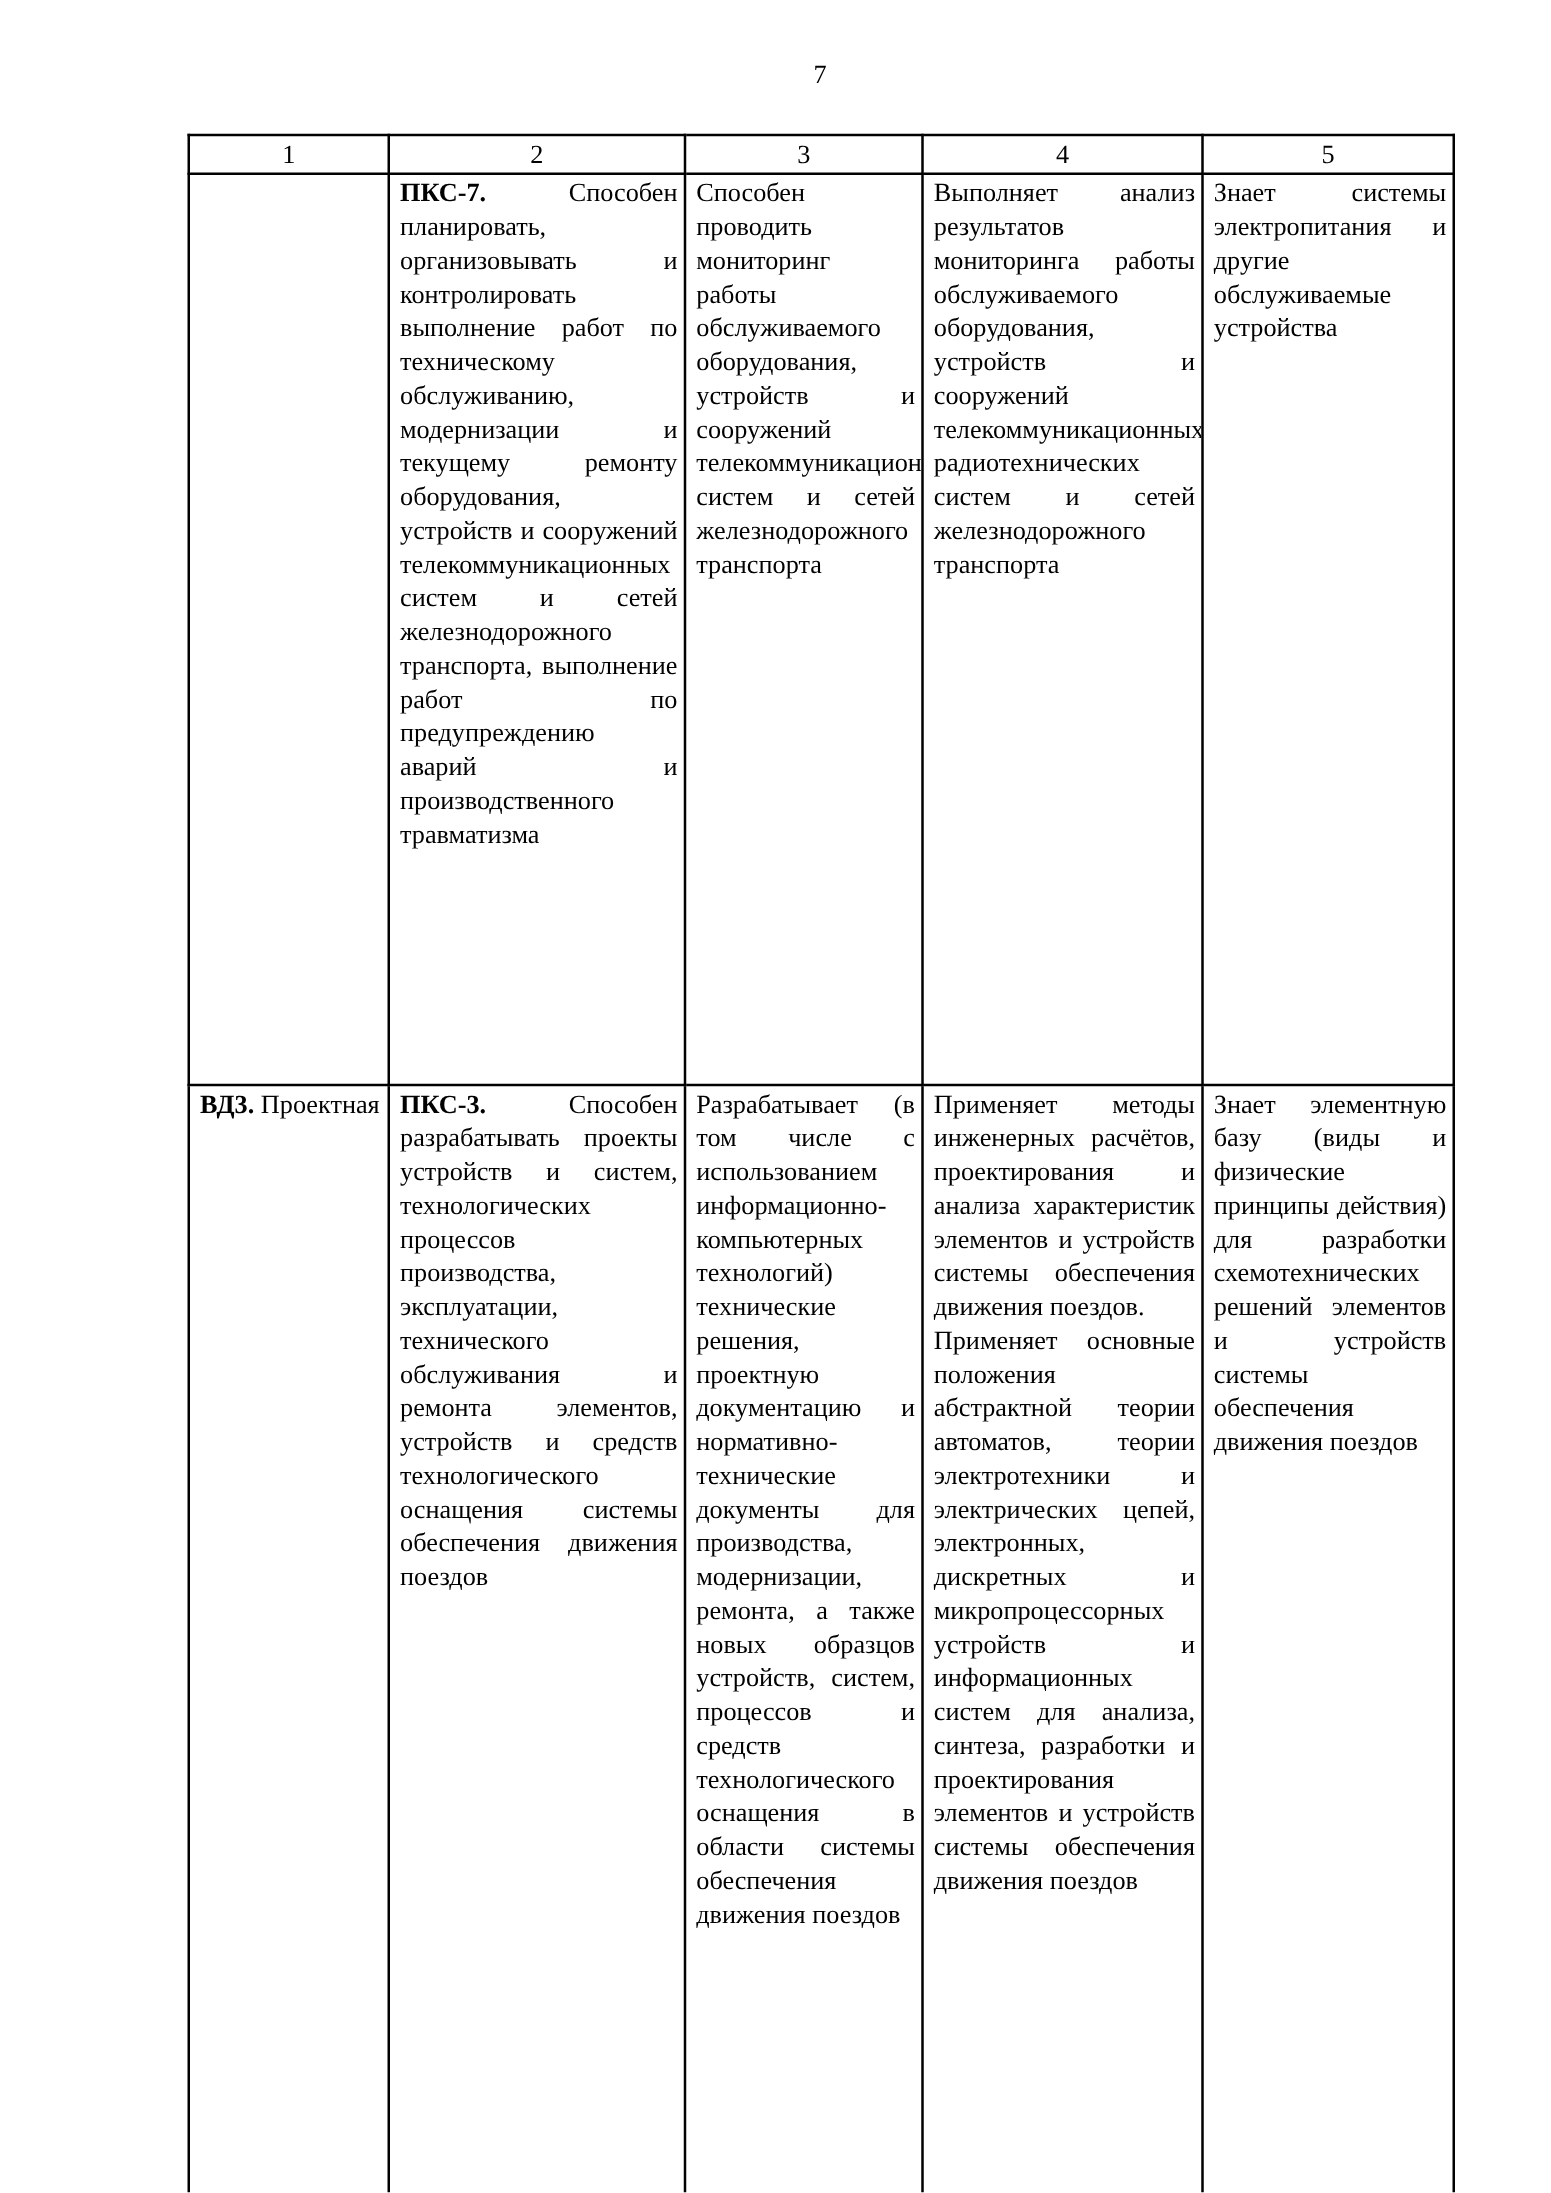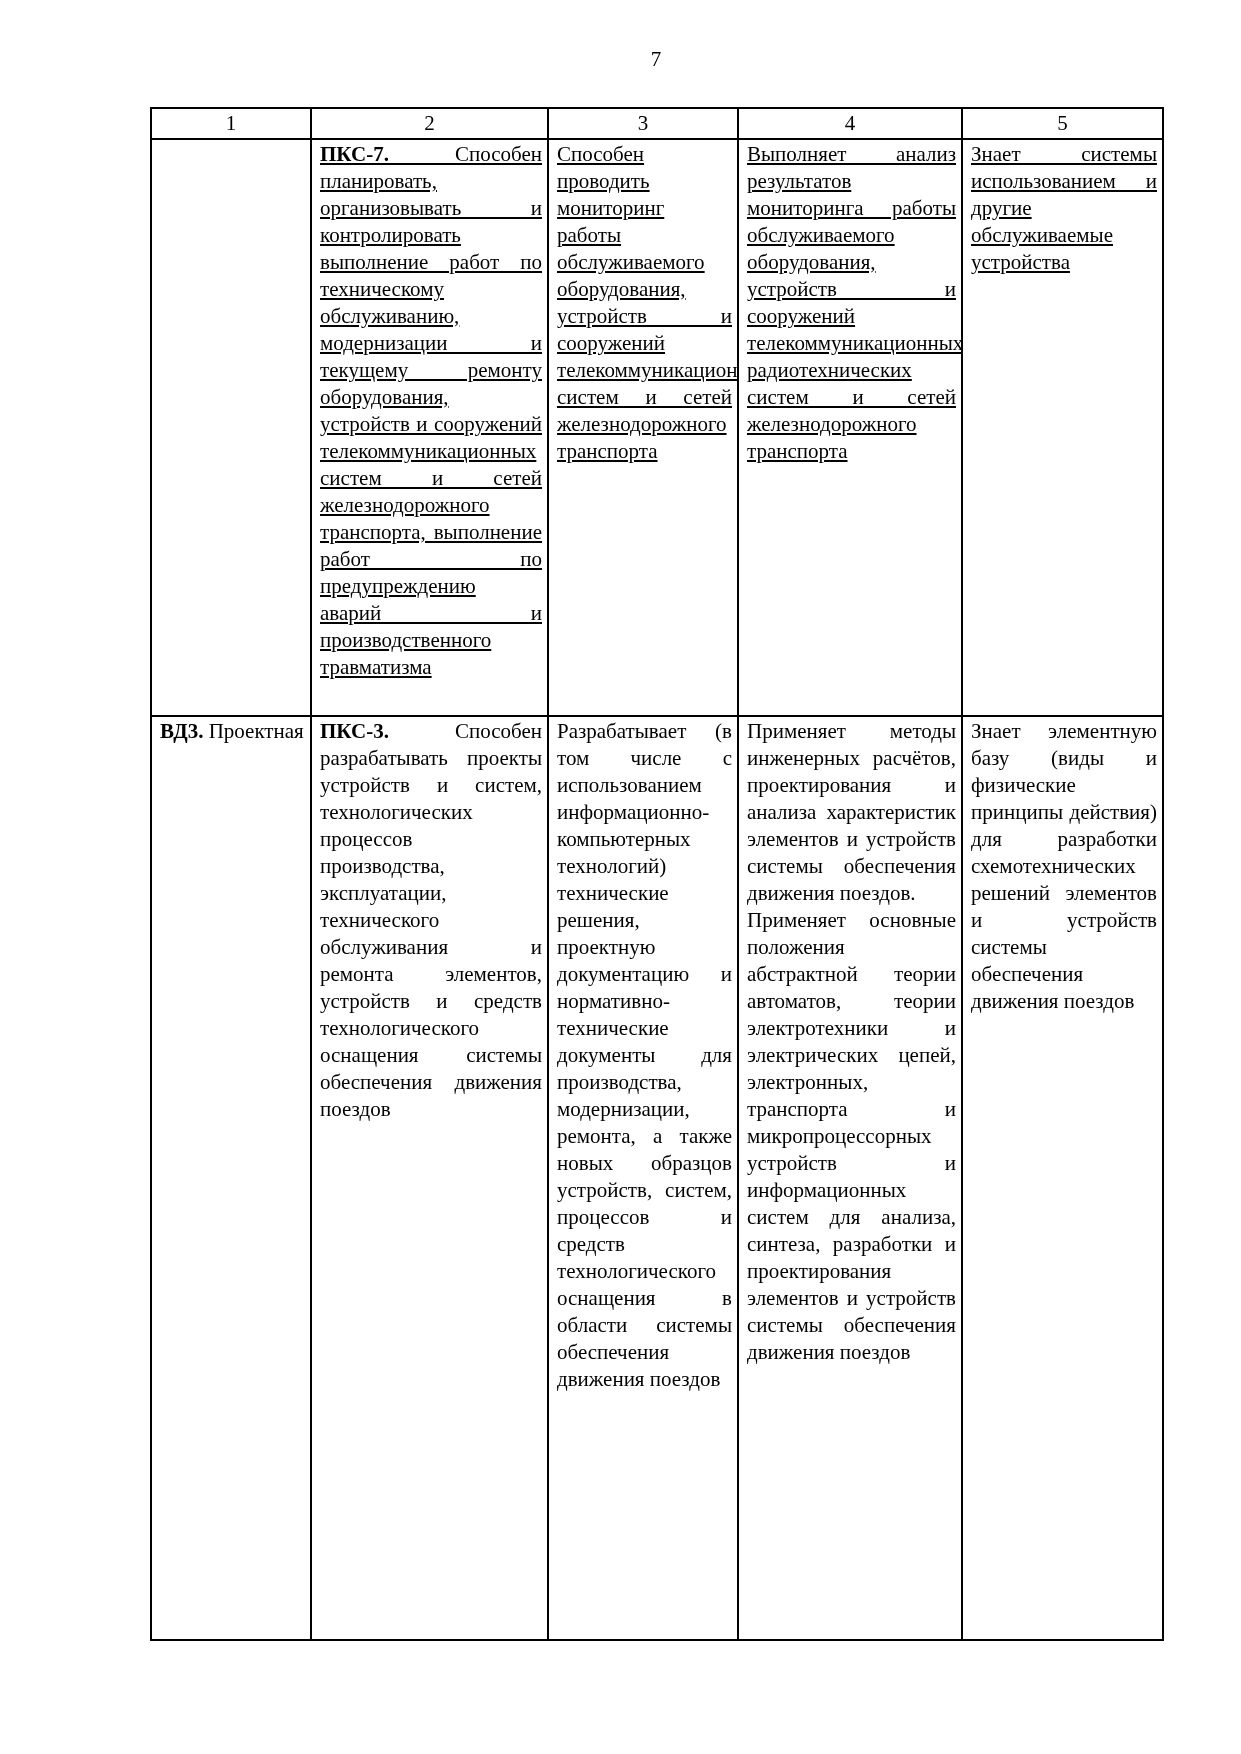--- a/index.html
+++ b/index.html
@@ -56,21 +56,21 @@
     text-align: center;
     padding: 0;
   }
   table.comp-table td {
     line-height: 27px;
     text-align: justify;
     padding: 1px 5px 1px 8px;
     hyphens: auto;
     -webkit-hyphens: auto;
   }
-  table.comp-table tbody tr:nth-child(1) { height: 577px; text-decoration: underline; }
+  table.comp-table tbody tr:nth-child(1) { height: 729px; }
   table.comp-table tbody tr:nth-child(2) { height: 924px; }
   .bold-lead {
     font-weight: bold;
   }
   .cell-para {
     margin: 0;
   }
 </style>
 </head>
 <body>
@@ -101,36 +101,36 @@
           <td>
             <div class="cell-para"><span class="bold-lead">ПКС-7.</span> Способен планировать, организовывать и контролировать выполнение работ по техническому обслуживанию, модернизации и текущему ремонту оборудования, устройств и сооружений телекоммуникационных систем и сетей железнодорожного транспорта, выполнение работ по предупреждению аварий и производственного травматизма</div>
           </td>
           <td>
             <div class="cell-para">Способен проводить мониторинг работы обслуживаемого оборудования, устройств и сооружений телекоммуникационных систем и сетей железнодорожного транспорта</div>
           </td>
           <td>
             <div class="cell-para">Выполняет анализ результатов мониторинга работы обслуживаемого оборудования, устройств и сооружений телекоммуникационных, радиотехнических систем и сетей железнодорожного транспорта</div>
           </td>
           <td>
-            <div class="cell-para">Знает системы использованием и другие обслуживаемые устройства</div>
+            <div class="cell-para">Знает системы электропитания и другие обслуживаемые устройства</div>
           </td>
         </tr>
         <tr>
           <td>
             <div class="cell-para"><span class="bold-lead">ВД3.</span> Проектная</div>
           </td>
           <td>
             <div class="cell-para"><span class="bold-lead">ПКС-3.</span> Способен разрабатывать проекты устройств и систем, технологических процессов производства, эксплуатации, технического обслуживания и ремонта элементов, устройств и средств технологического оснащения системы обеспечения движения поездов</div>
           </td>
           <td>
             <div class="cell-para">Разрабатывает (в том числе с использованием информационно-компьютерных технологий) технические решения, проектную документацию и нормативно-технические документы для производства, модернизации, ремонта, а также новых образцов устройств, систем, процессов и средств технологического оснащения в области системы обеспечения движения поездов</div>
           </td>
           <td>
             <div class="cell-para">Применяет методы инженерных расчётов, проектирования и анализа характеристик элементов и устройств системы обеспечения движения поездов.</div>
-            <div class="cell-para">Применяет основные положения абстрактной теории автоматов, теории электротехники и электрических цепей, электронных, транспорта и микропроцессорных устройств и информационных систем для анализа, синтеза, разработки и проектирования элементов и устройств системы обеспечения движения поездов</div>
+            <div class="cell-para">Применяет основные положения абстрактной теории автоматов, теории электротехники и электрических цепей, электронных, дискретных и микропроцессорных устройств и информационных систем для анализа, синтеза, разработки и проектирования элементов и устройств системы обеспечения движения поездов</div>
           </td>
           <td>
             <div class="cell-para">Знает элементную базу (виды и физические принципы действия) для разработки схемотехнических решений элементов и устройств системы обеспечения движения поездов</div>
           </td>
         </tr>
       </tbody>
   </table>
 </div>
 
 </body></html>

